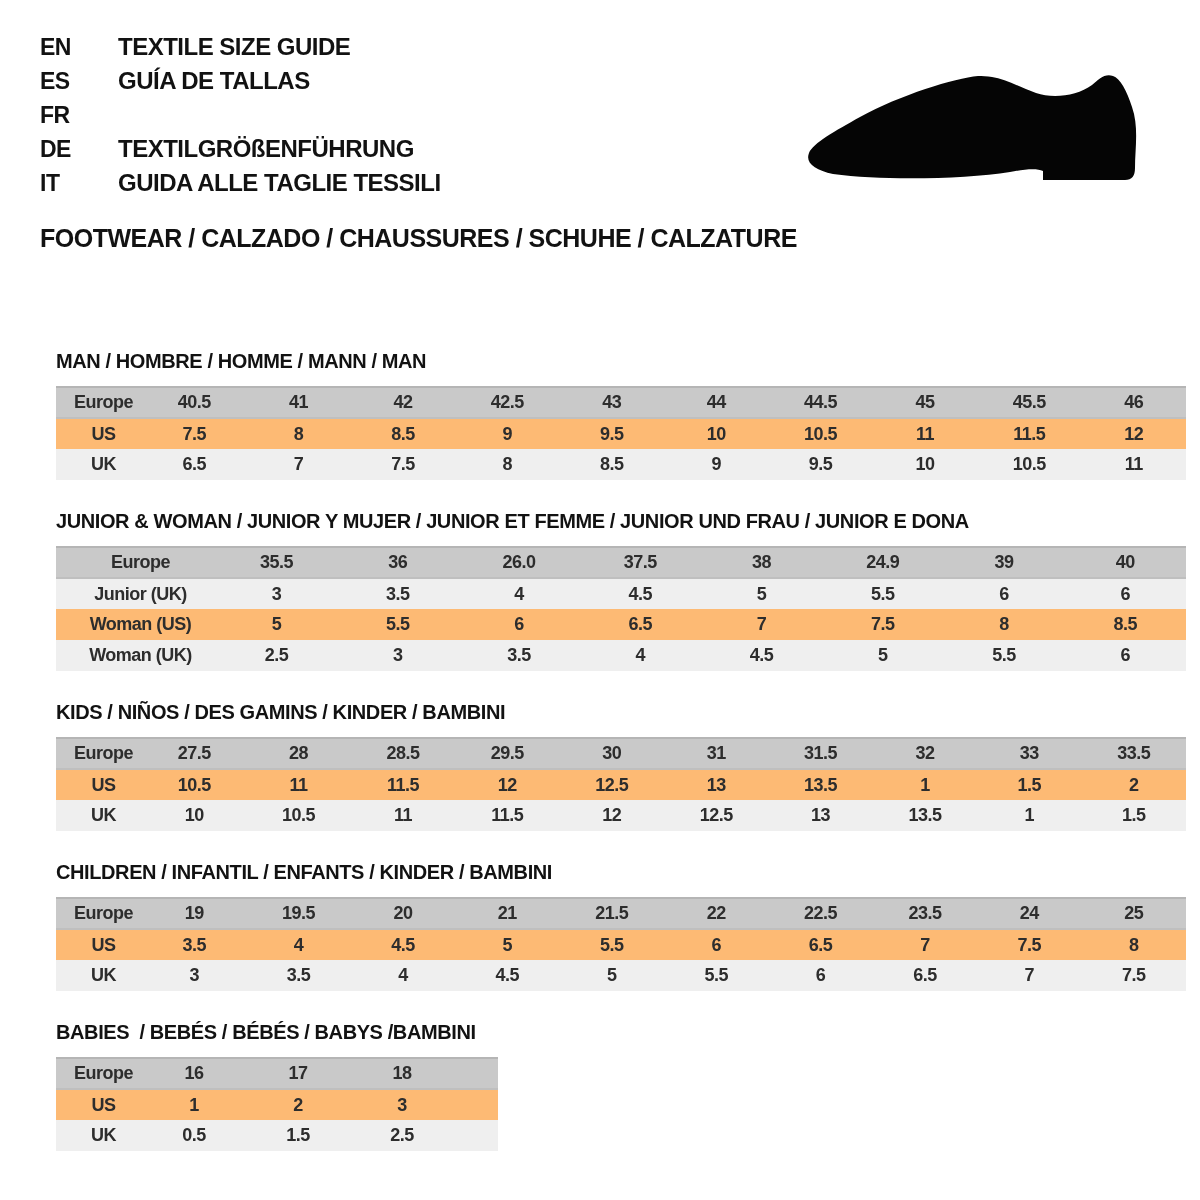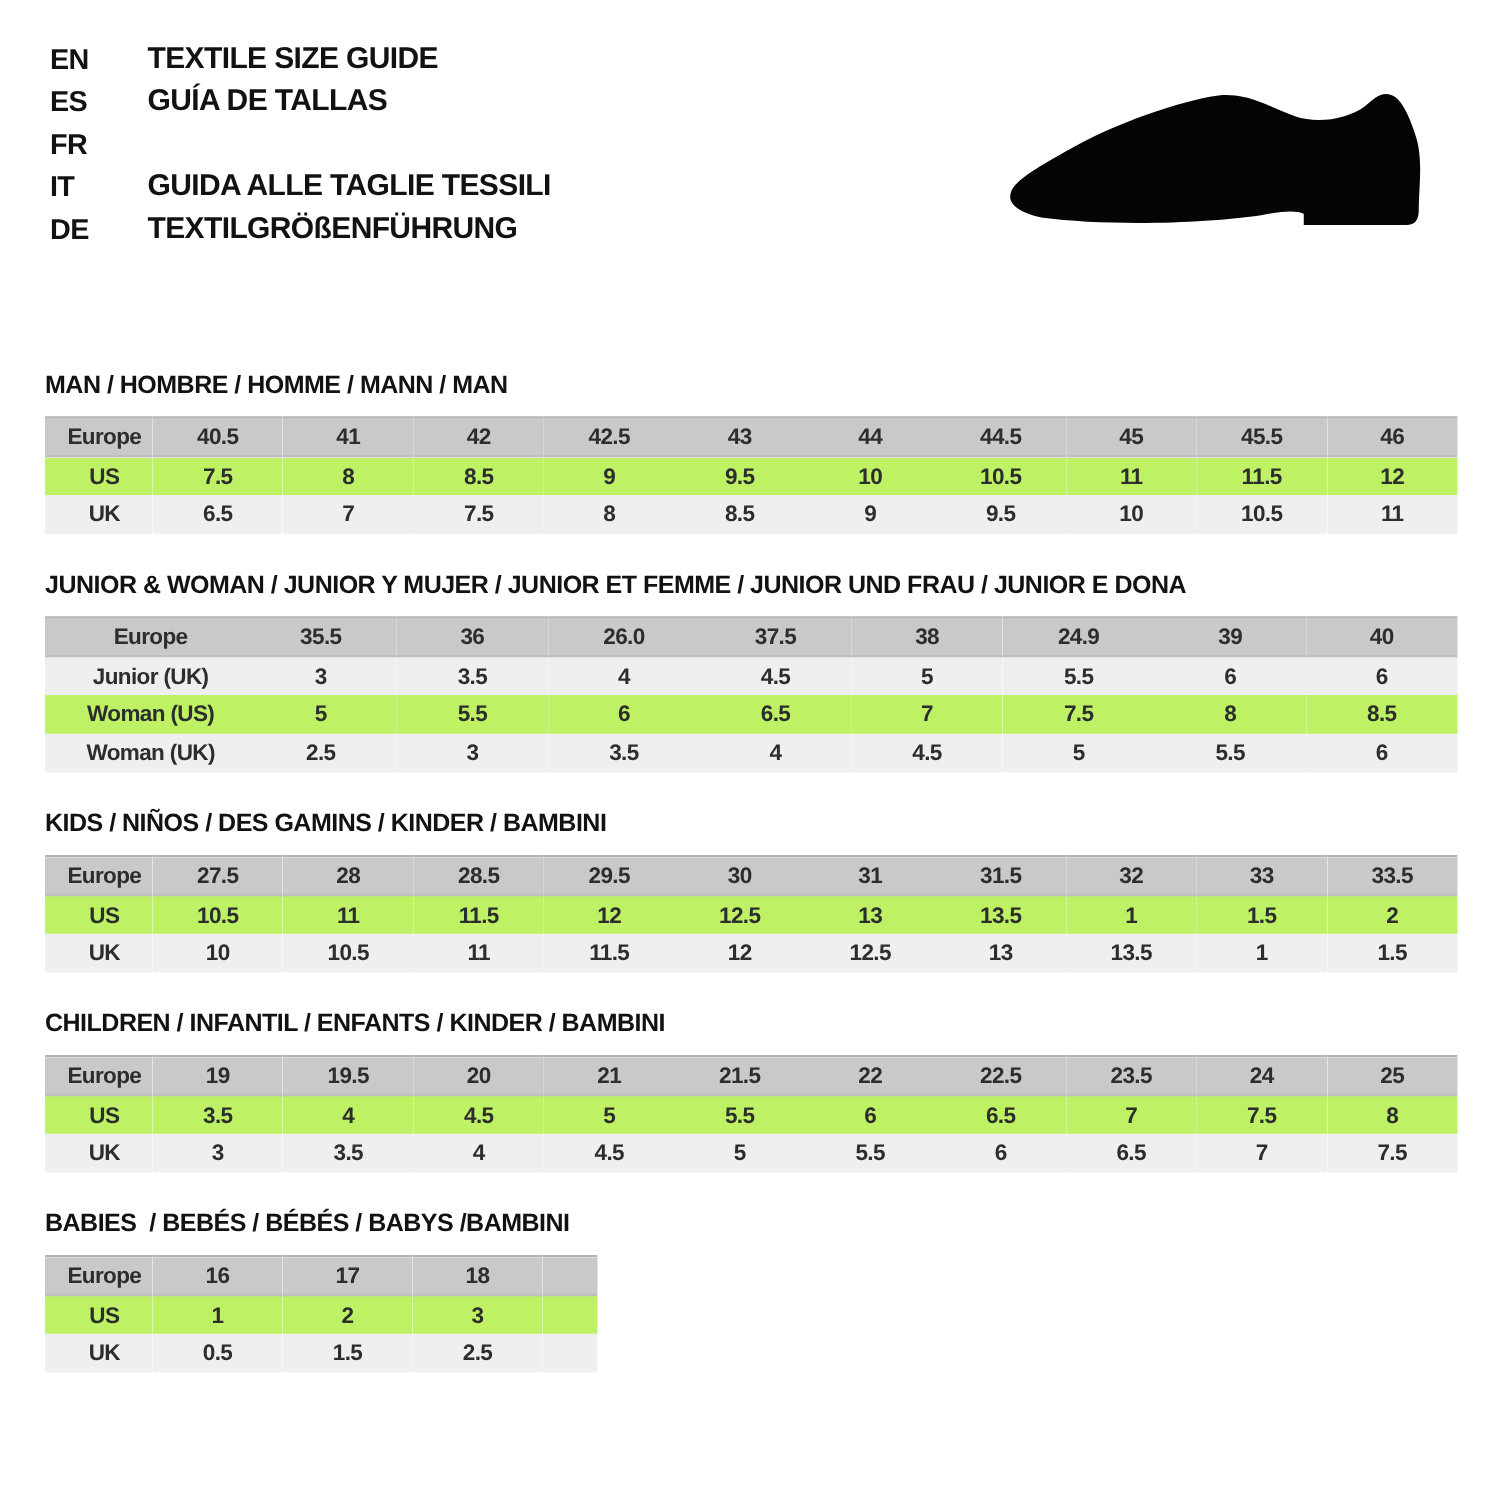--- a/index.html
+++ b/index.html
@@ -35,21 +35,21 @@
     font-size:25px;font-weight:700;letter-spacing:-0.5px;
     color:var(--heading-text);
   }
 
   .shoe-wrap{
     position:absolute;left:805px;top:68px;width:337px;height:118px;
   }
   .shoe-wrap svg{display:block;width:100%;height:100%;}
 
   
-  .tables{padding-left:36px;}
+  .tables{padding-left:56px;}
   .size-section{margin-top:30px;}
   .size-section.first{margin-top:97px;}
   .section-title{
     font-size:20px;font-weight:700;letter-spacing:-0.4px;
     color:var(--heading-text);
     margin-bottom:13px;white-space:pre;
   }
   table.size-table{
     border-collapse:collapse;table-layout:fixed;
     width:1130px;
@@ -67,47 +67,47 @@
   table.cols-8  td.row-label{width:160px;}
   table.cols-3  td.row-label{width:86px;}
   table.cols-3  td.data-cell{width:104px;}
   td.filler-cell{width:44px;}
   tr.row-europe{
     background:var(--europe-bg);
     border-top:2px solid var(--row-border);
     border-bottom:2px solid #bfbfbf;
   }
   tr.row-light{background:var(--alt-bg);}
-  tr.row-white{background:#bef264;}
+  tr.row-white{background:#fdba74;}
 </style>
 </head>
 <body>
 
 <div class="page">
 
   <div class="header">
     <div id="lang-list">
         <div class="lang-row">
           <span class="lang-code">EN</span>
           <span class="lang-label">TEXTILE SIZE GUIDE</span>
         </div>
         <div class="lang-row">
           <span class="lang-code">ES</span>
           <span class="lang-label">GUÍA DE TALLAS</span>
         </div>
         <div class="lang-row">
           <span class="lang-code">FR</span>
         </div>
         <div class="lang-row">
+          <span class="lang-code">DE</span>
+          <span class="lang-label">TEXTILGRÖßENFÜHRUNG</span>
+        </div>
+        <div class="lang-row">
           <span class="lang-code">IT</span>
           <span class="lang-label">GUIDA ALLE TAGLIE TESSILI</span>
-        </div>
-        <div class="lang-row">
-          <span class="lang-code">DE</span>
-          <span class="lang-label">TEXTILGRÖßENFÜHRUNG</span>
         </div>
       </div>
 
     <div class="shoe-wrap">
       <svg viewBox="0 0 337 112" preserveAspectRatio="xMidYMid meet" aria-hidden="true">
         <path fill="var(--shoe-color)" d="M173 5
           C 150 7, 95 24, 55 46
           C 30 60, 8 72, 4 82
           C 0 92, 10 99, 28 103
           C 80 110, 160 108, 205 101
@@ -118,20 +118,21 @@
           C 330 78, 334 56, 327 36
           C 322 20, 315 7, 308 5
           C 300 2, 294 8, 287 14
           C 272 25, 248 28, 231 22
           C 215 16, 200 8, 187 6
           C 182 5, 177 5, 173 5 Z"></path>
       </svg>
     </div>
   </div>
 
+  <div class="category-line">FOOTWEAR / CALZADO / CHAUSSURES / SCHUHE / CALZATURE</div>
 
   <div class="tables" id="tables-root">
       <section class="size-section first">
         <div class="section-title">MAN / HOMBRE / HOMME / MANN / MAN</div>
         <table class="size-table cols-10">
           <tbody>
             <tr class="row-europe">
               <td class="row-label">Europe</td>
               <td class="data-cell">40.5</td>
               <td class="data-cell">41</td>

